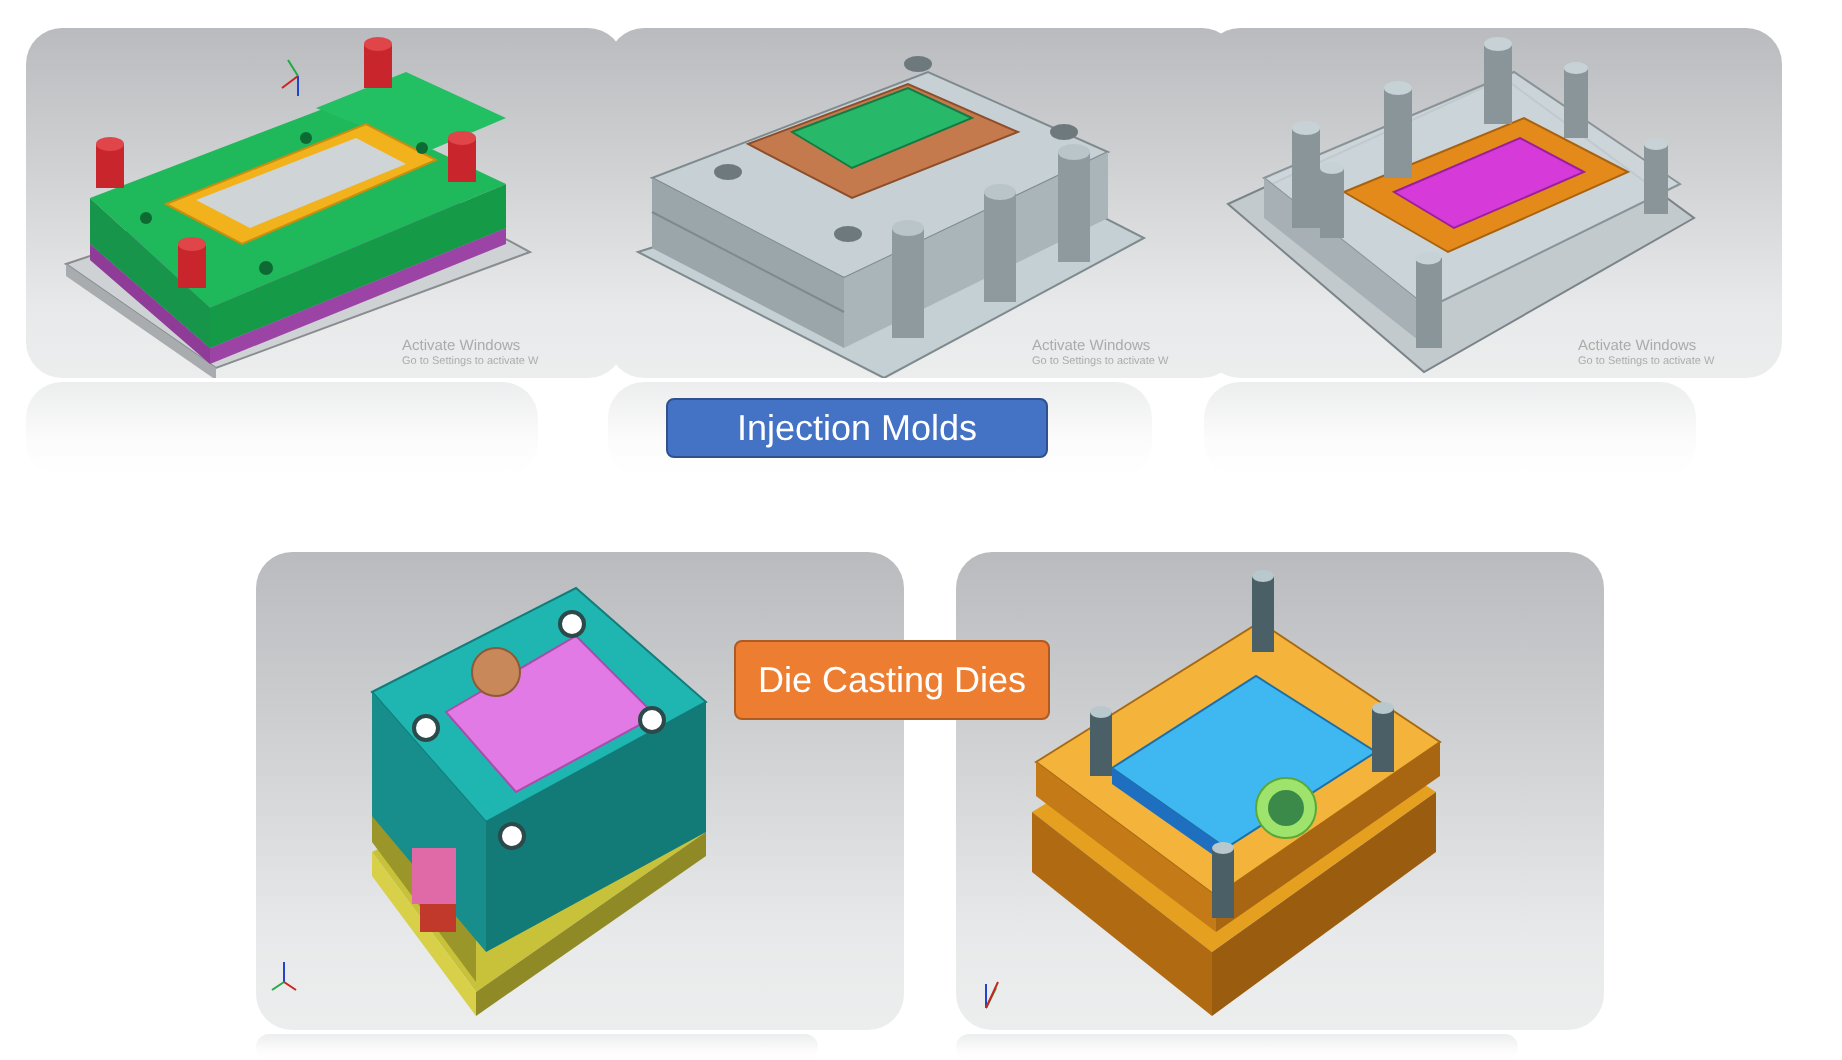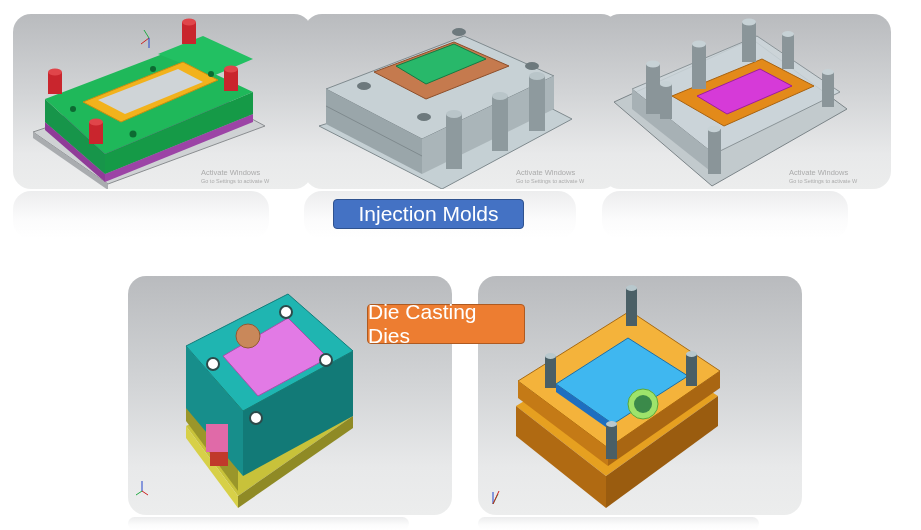--- a/index.html
+++ b/index.html
@@ -12,21 +12,21 @@
   }
   .reflect {
     position:absolute; border-radius:18px; overflow:hidden;
     background:linear-gradient(180deg,rgba(230,231,232,0.75) 0%,rgba(245,245,246,0.35) 60%,rgba(255,255,255,0) 100%);
   }
   .wm { position:absolute; color:rgba(150,150,150,0.75); font-size:7px; line-height:8px; white-space:nowrap; }
   .wm .l1 { font-size:7.5px; display:block; }
   .wm .l2 { font-size:5.5px; display:block; }
 
   .label-btn {
-    position:absolute; border-radius:4px; color:#fff; font-size:21px;
+    position:absolute; border-radius:4px; color:#fff; font-size:18px;
     display:flex; align-items:center; justify-content:center;
     font-family:"Liberation Sans", sans-serif;
   }
   .btn-blue { background:#4472c4; border:1px solid #2f528f; }
   .btn-orange { background:#ed7d31; border:1px solid #ae5a21; }
 
   svg { position:absolute; left:0; top:0; }
 </style>
 </head>
 <body>
@@ -210,15 +210,15 @@
         <ellipse cx="133.5" cy="148" rx="5.5" ry="3" fill="#b8c8cd"></ellipse>
     </g>
 
     <line x1="15" y1="228" x2="15" y2="216" stroke="#2244cc"></line>
     <line x1="15" y1="228" x2="20" y2="218" stroke="#22aa44"></line>
     <line x1="15" y1="228" x2="21" y2="215" stroke="#cc2222"></line>
   </svg>
 </div>
 <div class="reflect" style="left:478px;top:517px;width:281px;height:13px;"></div>
 
-<div class="label-btn btn-orange" style="left:367px;top:304px;width:156px;height:38px;">
+<div class="label-btn btn-orange" style="left:367px;top:320px;width:156px;height:38px;">
   <span>Die Casting Dies</span>
 </div>
 
 </body></html>

